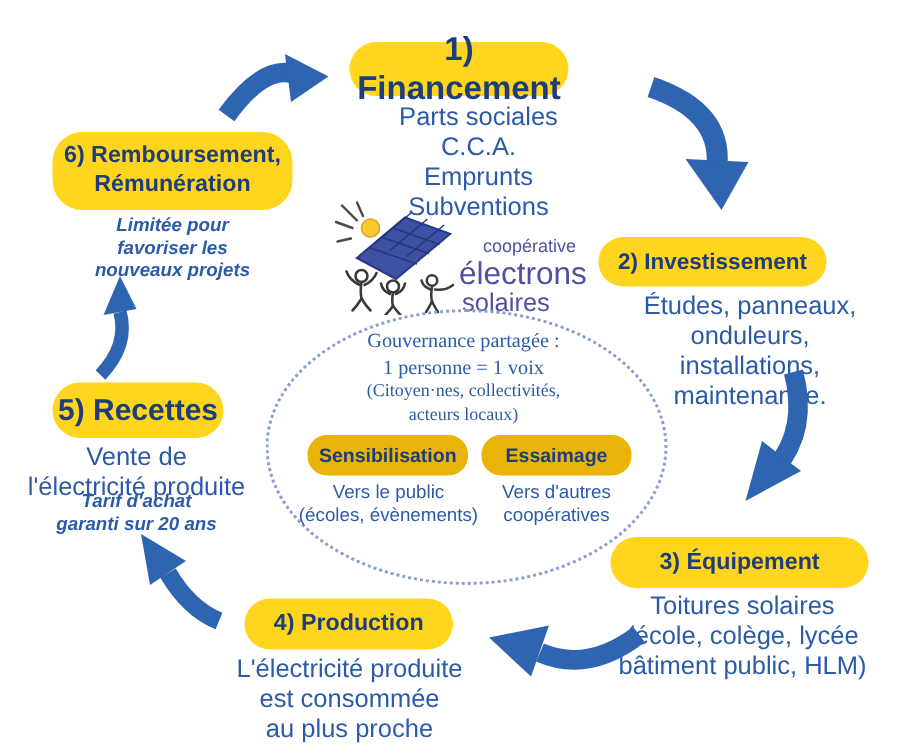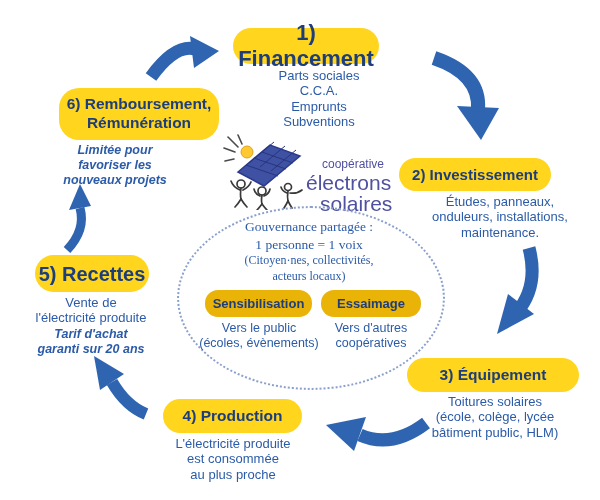--- a/index.html
+++ b/index.html
@@ -7,40 +7,40 @@
     position:relative;width:600px;height:500px;background:#fff;overflow:hidden;
     font-family:"Liberation Sans", sans-serif;
   }
   .abs{position:absolute;}
   .pill{
     background:#ffd51e;color:#1d3d7b;font-weight:bold;
     border-radius:20px;display:flex;align-items:center;justify-content:center;
     text-align:center;white-space:pre-line;line-height:1.2;
   }
   .desc{
-    color:#2b5ba8;text-align:center;white-space:pre-line;line-height:1.18;font-size:13px;
+    color:#2b5ba8;text-align:center;white-space:pre-line;line-height:1.18;font-size:17px;
   }
   .note{
     color:#2b5ba8;text-align:center;white-space:pre-line;line-height:1.18;
     font-size:12.5px;font-style:italic;font-weight:bold;
   }
   .ellipse{
     border:2.5px dotted #8aa0cc;border-radius:50%;
   }
   .gov{color:#2b5ba8;text-align:center;line-height:1.3;}
   .gov .g1{font-size:13.5px;}
   .gov .g2{font-size:12px;white-space:pre-line;}
   .gpill{
     background:#eab308;color:#1d3d7b;font-weight:bold;font-size:13px;
     border-radius:13px;display:flex;align-items:center;justify-content:center;
   }
   .logo-text{color:#4f51a0;line-height:1;}
   .logo-text .lt1{font-size:12px;margin-bottom:2px;margin-left:16px;margin-top:16px;}
   .logo-text .lt2{font-size:21px;}
-  .logo-text .lt3{font-size:21px;margin-left:14px;}
+  .logo-text .lt3{font-size:17px;margin-left:2px;}
   svg{display:block;}
 </style>
 </head>
 <body>
 
 <div id="canvas">
 
   <div class="pill abs" style="left:233px;top:28px;width:146px;height:36px;font-size:22px;">
     <span>1) Financement</span>
   </div>
@@ -71,21 +71,21 @@
 au plus proche</div>
 
   <div class="pill abs" style="left:35px;top:255px;width:114px;height:37px;font-size:20px;">
     <span>5) Recettes</span>
   </div>
   <div class="desc abs" style="left:8px;top:295px;width:166px;">Vente de
 l'électricité produite</div>
   <div class="note abs" style="left:8px;top:327px;width:166px;">Tarif d'achat
 garanti sur 20 ans</div>
 
-  <div class="pill abs" style="left:35px;top:88px;width:160px;height:52px;font-size:15.5px;margin-left:24px;">
+  <div class="pill abs" style="left:35px;top:88px;width:160px;height:52px;font-size:15.5px;">
     <span>6) Remboursement,
 Rémunération</span>
   </div>
   <div class="note abs" style="left:33px;top:143px;width:164px;">Limitée pour
 favoriser les
 nouveaux projets</div>
 
   <div class="abs" style="left:222px;top:134px;width:180px;height:78px;display:flex;align-items:flex-start;">
     <svg width="84" height="76" viewBox="0 0 84 76">
 

